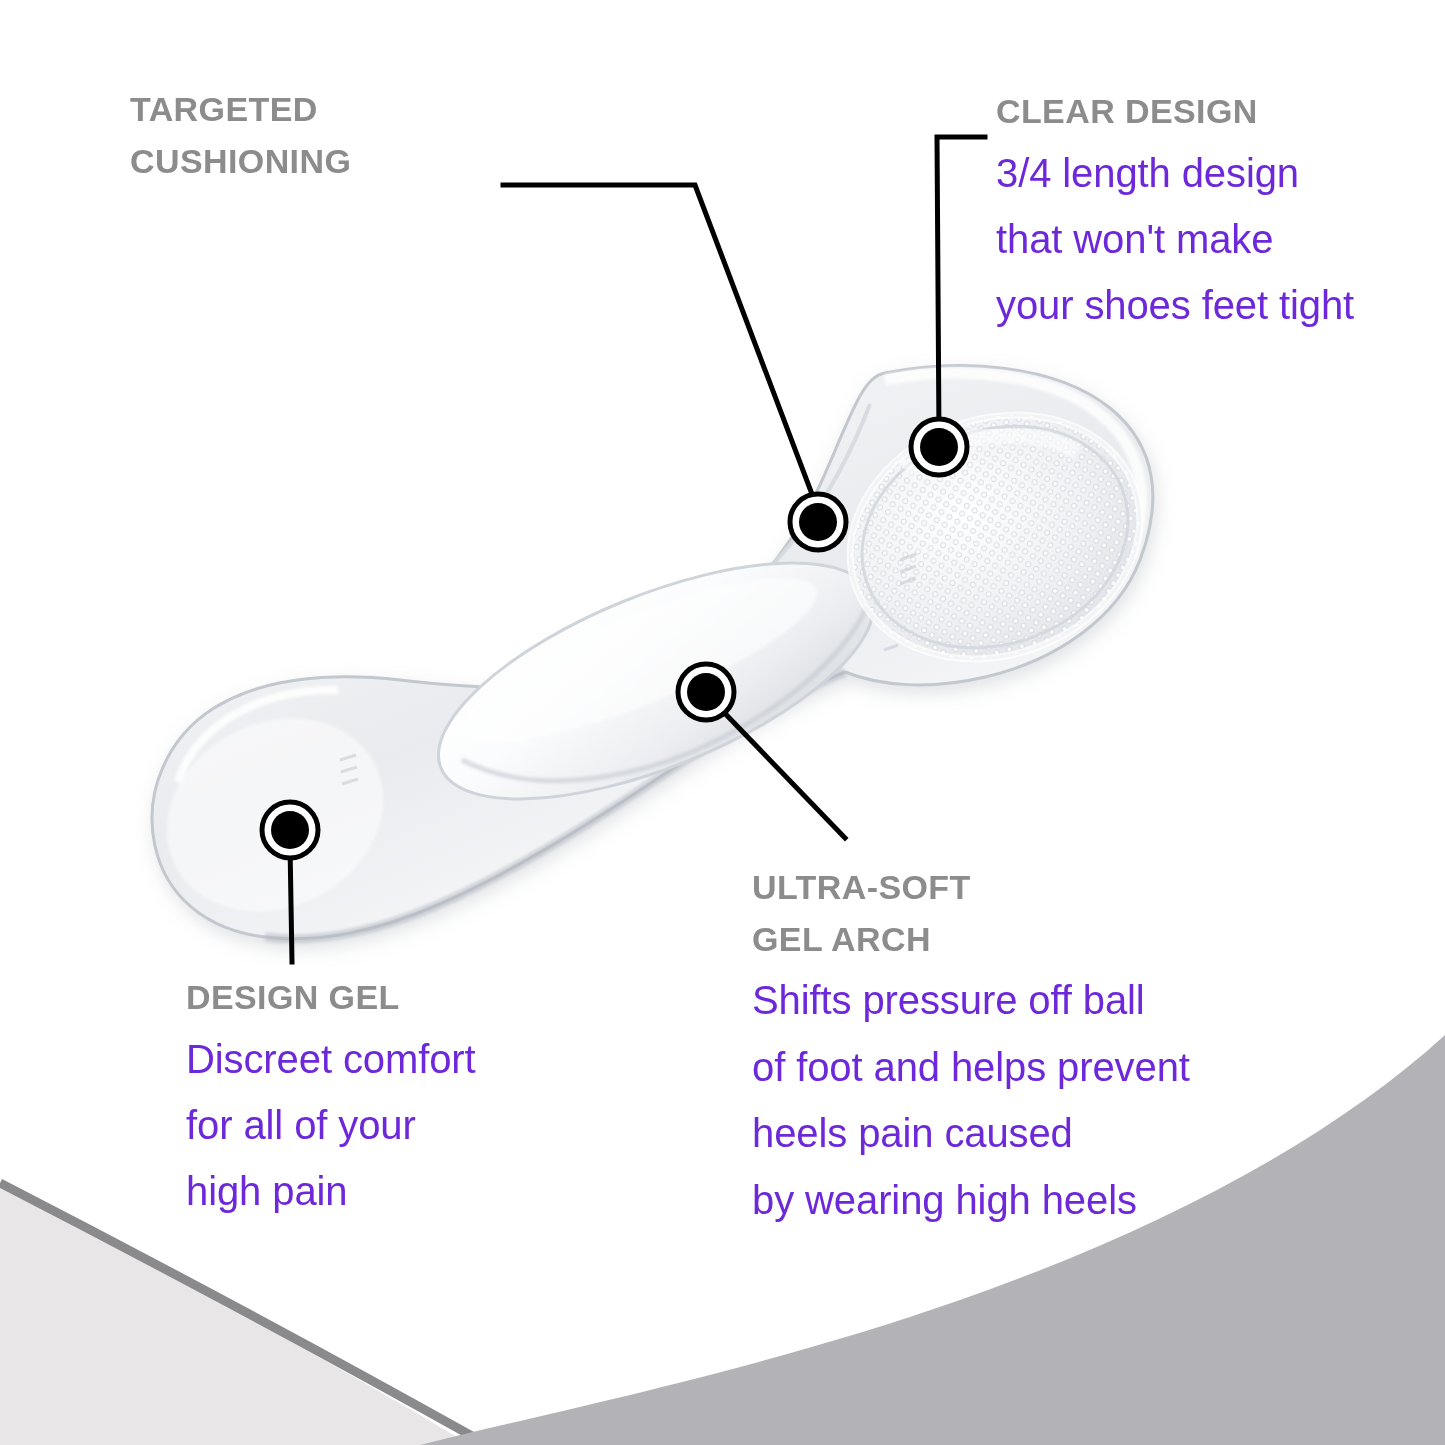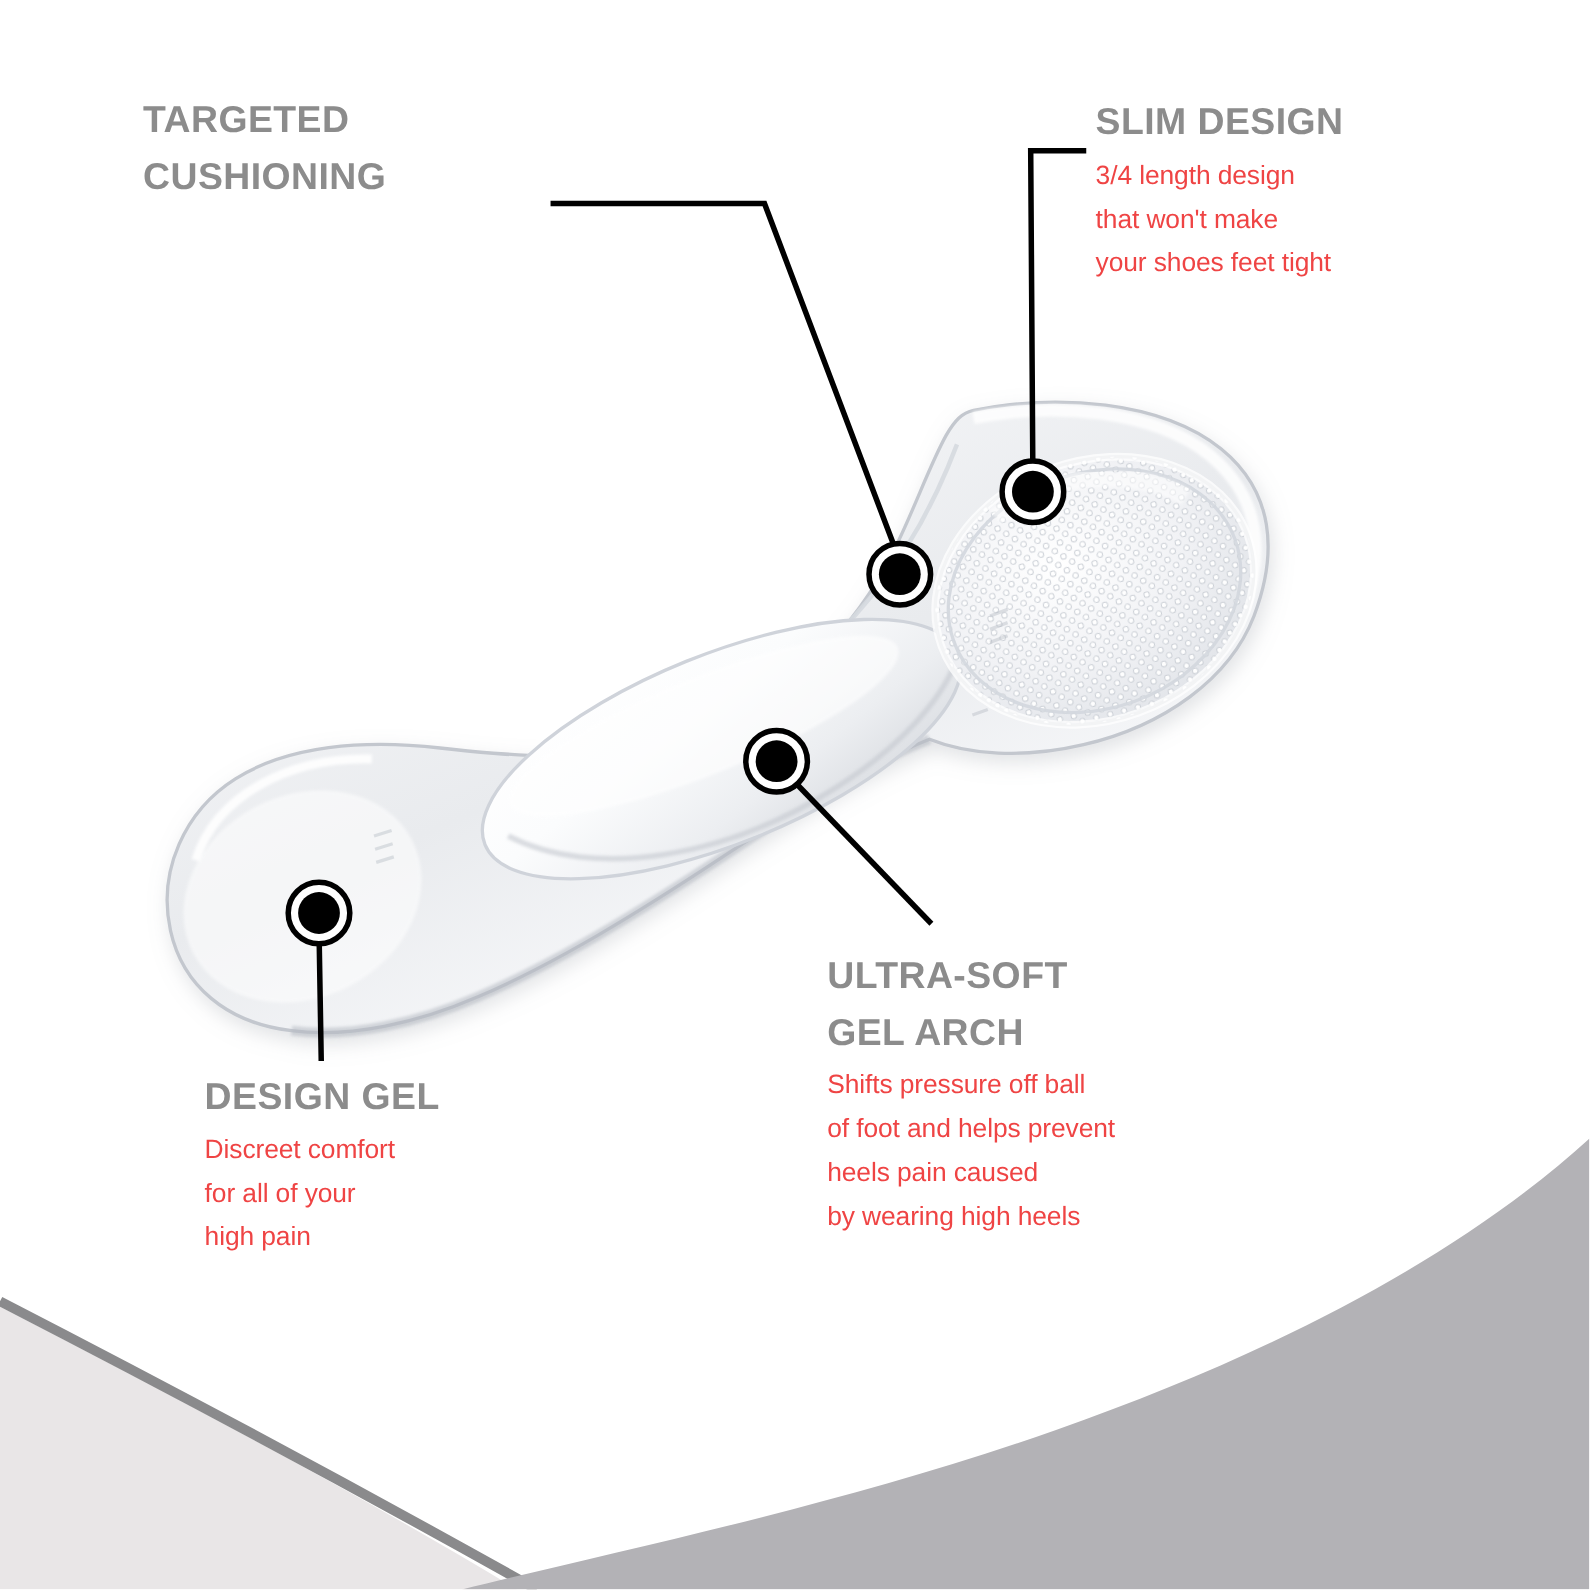--- a/index.html
+++ b/index.html
@@ -43,23 +43,23 @@
   .callout .kicker {
     color: #8c8c8c;
     font-weight: bold;
     font-size: 34px;
     line-height: 1.52;
     letter-spacing: 0.4px;
     margin: 0 0 2px 0;
     white-space: pre-line;
   }
   .callout .body {
-    color: #ef4444;
+    color: #6d28d9;
     font-weight: normal;
-    font-size: 24px;
+    font-size: 40px;
     line-height: 1.66;
     letter-spacing: -0.1px;
     margin: 0;
     white-space: pre-line;
   }
 
   #callout-targeted-cushioning { left: 118px; top: 84px;  width: 470px; margin-left: 12px; }
   #callout-slim-design         { left: 996px; top: 86px;  width: 440px; }
   #callout-clear-gel           { left: 186px; top: 972px; width: 380px; }
   #callout-ultra-soft-gel-arch { left: 752px; top: 862px; width: 540px; }
@@ -214,21 +214,21 @@
       <circle cx="706" cy="692" r="19" fill="#000000"></circle>
     </g>
   </svg>
 
   <div class="callout" id="callout-targeted-cushioning">
     <p class="kicker">TARGETED
 CUSHIONING</p>
   </div>
 
   <div class="callout" id="callout-slim-design">
-    <p class="kicker">SLIM DESIGN</p>
+    <p class="kicker">CLEAR DESIGN</p>
     <p class="body">3/4 length design
 that won't make
 your shoes feet tight</p>
   </div>
 
   <div class="callout" id="callout-clear-gel">
     <p class="kicker">DESIGN GEL</p>
     <p class="body">Discreet comfort
 for all of your
 high pain</p>

